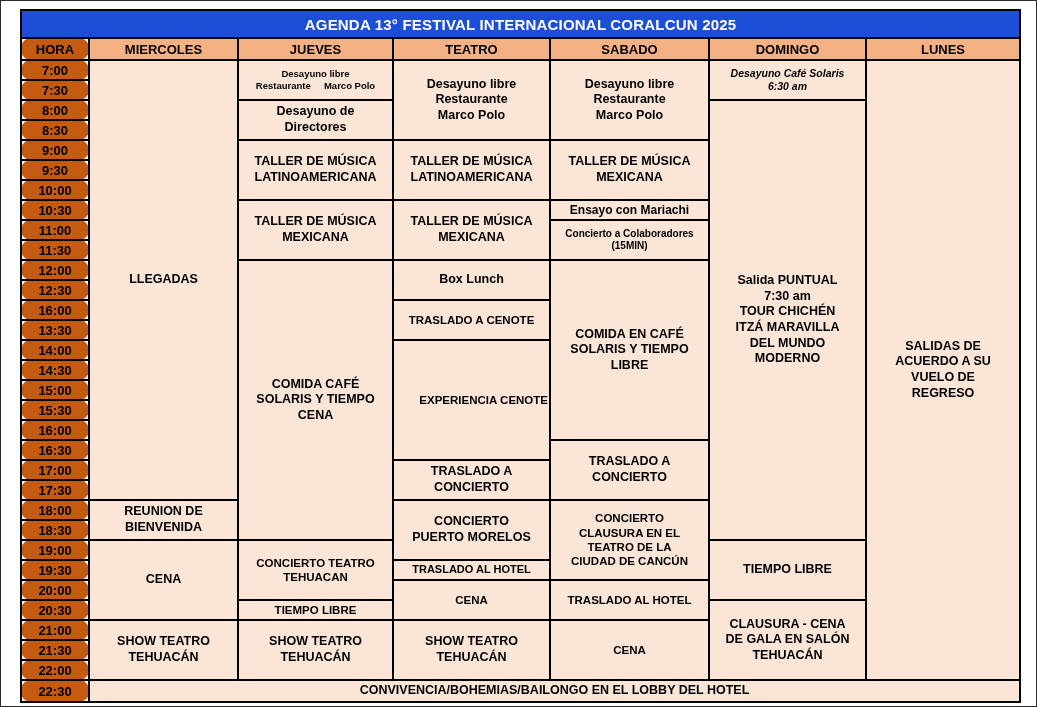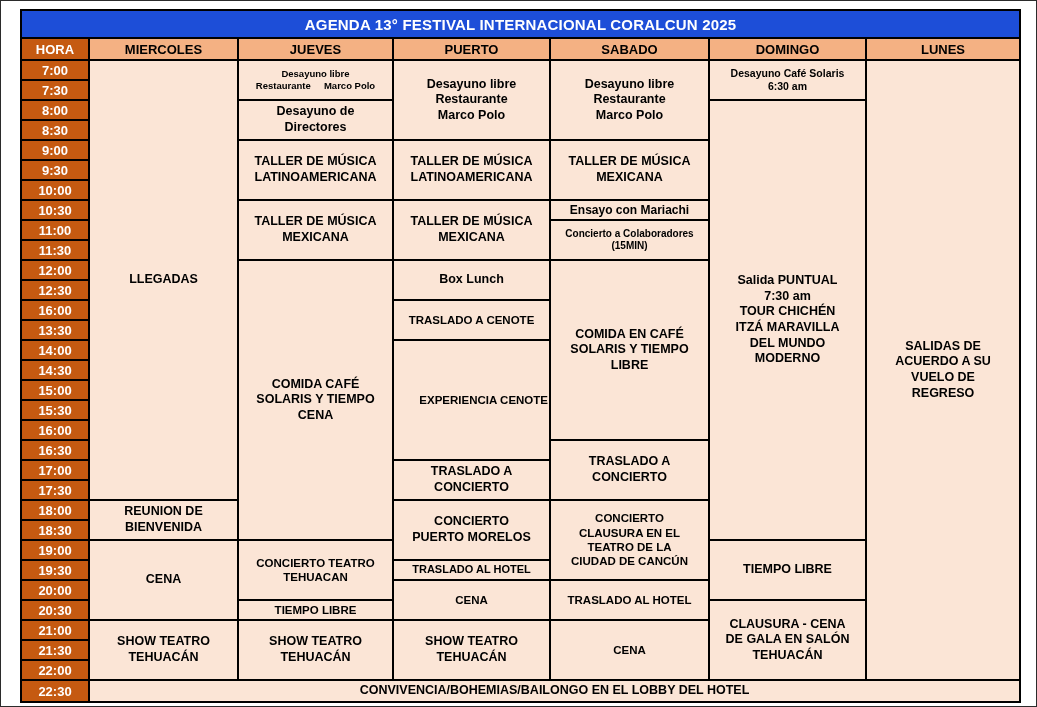--- a/index.html
+++ b/index.html
@@ -26,23 +26,24 @@
   td.title-cell{
     background:#1d4ed8;
     color:#ffffff;
     font-weight:bold;
     font-size:15px;
     height:26px;
     letter-spacing:.2px;
   }
   td.hora-header, td.time-cell{
     background:#C55A11;
-    color:#ffffff;
+    color:#000000;
     font-weight:bold;
     font-size:13px;
+    border-radius:10px;
   }
   td.hora-header{height:20px;}
   td.day-header{
     background:#F4B183;
     color:#000000;
     font-weight:bold;
     font-size:13px;
     height:20px;
     margin-left:12px;
   }
@@ -72,37 +73,37 @@
       <col style="width:154px">
     </colgroup>
     <tbody>
         <tr>
           <td class="title-cell" colspan="7">AGENDA 13° FESTIVAL INTERNACIONAL CORALCUN 2025</td>
         </tr>
         <tr>
           <td class="hora-header">HORA</td>
           <td class="day-header">MIERCOLES</td>
           <td class="day-header">JUEVES</td>
-          <td class="day-header">PUERTO</td>
+          <td class="day-header">TEATRO</td>
           <td class="day-header">SABADO</td>
           <td class="day-header">DOMINGO</td>
           <td class="day-header">LUNES</td>
         </tr>
         <tr class="time-row">
           <td class="time-cell">7:00</td>
           <td class="event-cell" rowspan="22">LLEGADAS</td>
           <td class="event-cell" rowspan="2" style="font-size: 9.5px;">Desayuno libre
 Restaurante&nbsp;&nbsp;&nbsp;&nbsp;&nbsp;Marco Polo</td>
           <td class="event-cell" rowspan="4">Desayuno libre
 Restaurante
 Marco Polo</td>
           <td class="event-cell" rowspan="4">Desayuno libre
 Restaurante
 Marco Polo</td>
-          <td class="event-cell" rowspan="2" style="font-size: 10.5px;">Desayuno Café Solaris
+          <td class="event-cell" rowspan="2" style="font-size: 10.5px; font-style: italic;">Desayuno Café Solaris
 6:30 am</td>
           <td class="event-cell" rowspan="31">SALIDAS DE
 ACUERDO A SU
 VUELO DE
 REGRESO</td>
         </tr>
         <tr class="time-row">
           <td class="time-cell">7:30</td>
         </tr>
         <tr class="time-row">

